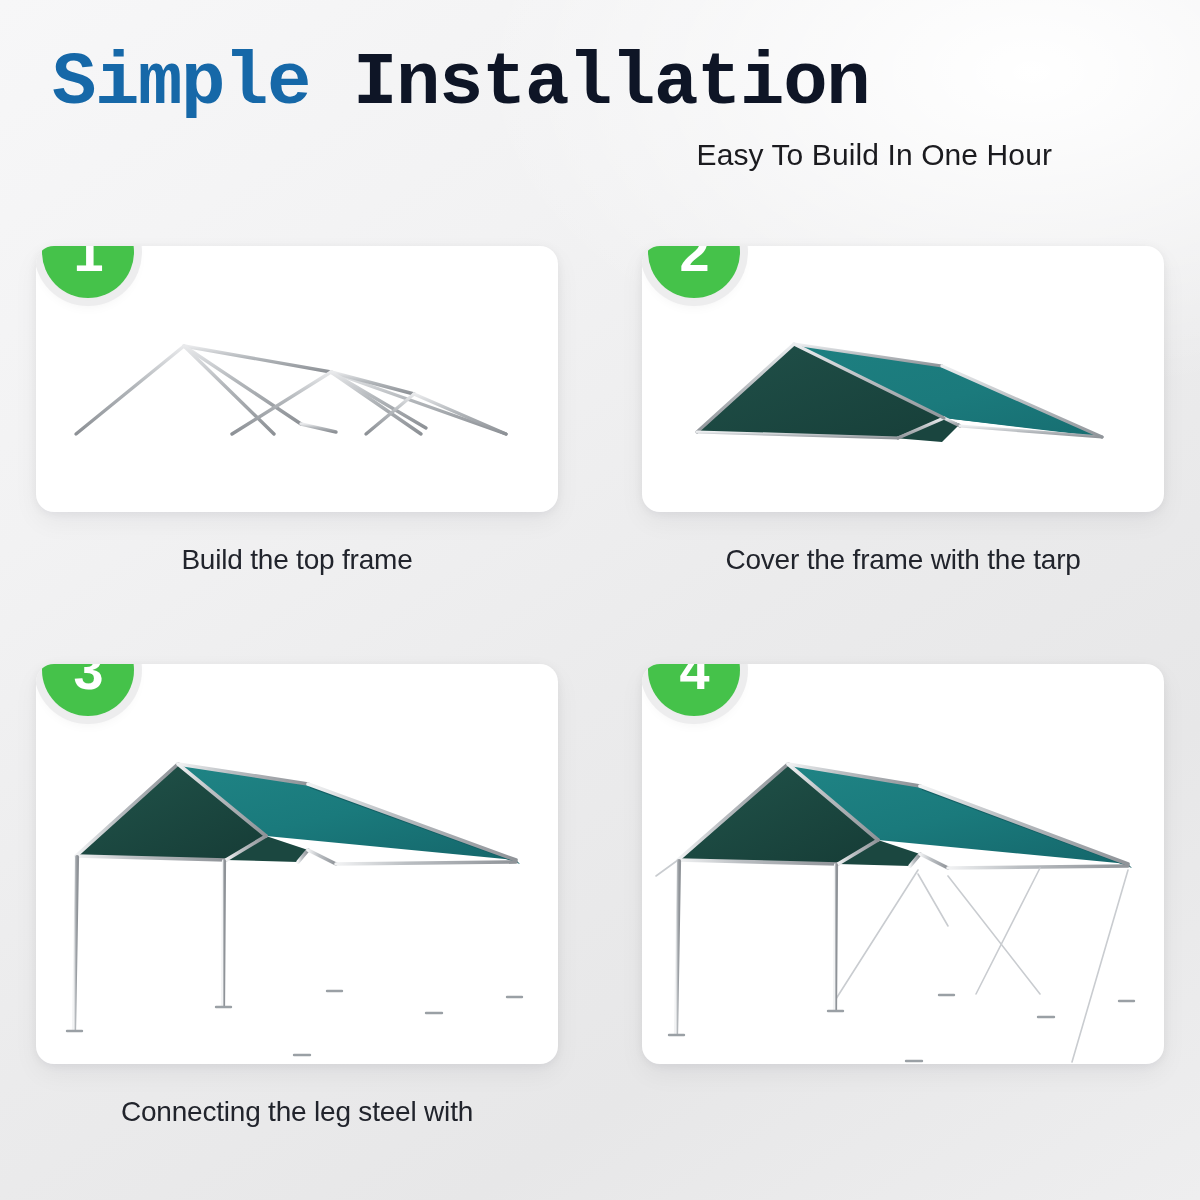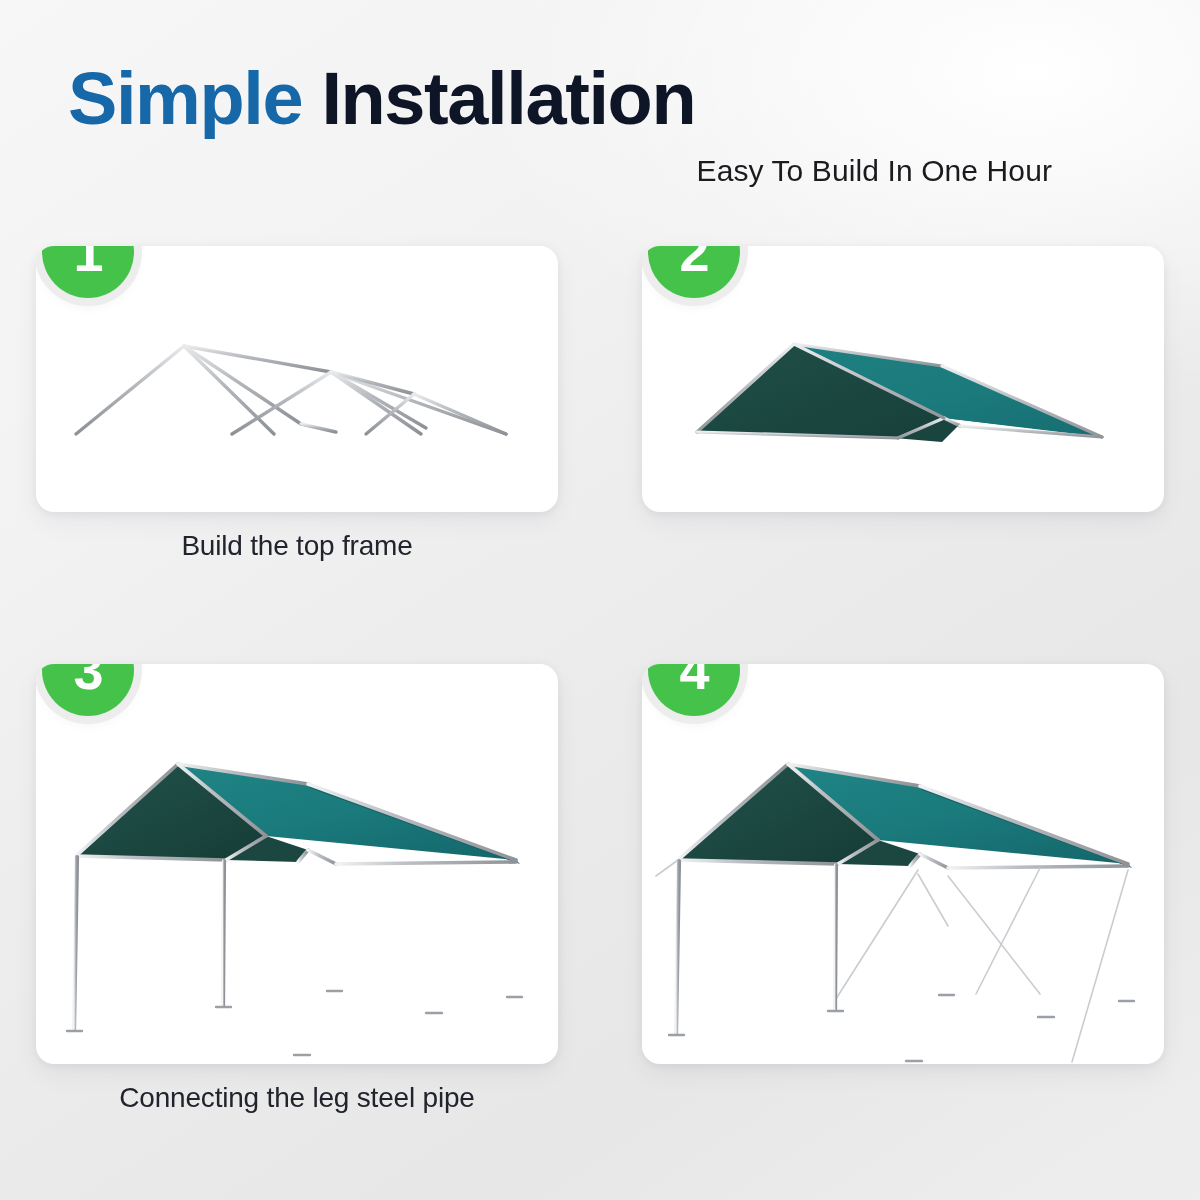--- a/index.html
+++ b/index.html
@@ -30,21 +30,22 @@
     top: 46px;
     width: 1000px;
   }
   .title {
     font-size: 74px;
     line-height: 1.0;
     font-weight: 700;
     letter-spacing: -1.4px;
     color: #0e1526;
     white-space: nowrap;
-    margin: 16px;
+    margin: 0;
+    font-family: Liberation Mono, monospace;
   }
   .title .accent { color: #1668a8; }
   .subtitle {
     margin: 18px 0 0 2px;
     font-size: 30px;
     font-weight: 400;
     letter-spacing: 0.1px;
     color: #1b1b1f;
     white-space: nowrap;
     text-align: right;
@@ -93,21 +94,21 @@
     justify-content: center;
     line-height: 1;
     z-index: 5;
     box-shadow: 0 0 0 8px rgba(235,235,237,0.92), 0 6px 14px rgba(0,0,0,0.07);
     letter-spacing: -1px;
   }
   .badge.row1 { left: 6px;  top: -40px; }
   .badge.row2 { left: 6px;  top: -40px; }
 
   .caption {
-    margin-top: 18px;
+    margin-top: 32px;
     text-align: center;
     font-size: 28px;
     letter-spacing: -0.2px;
     color: #21242c;
     white-space: nowrap;
   }
 
   .art {
     position: absolute;
     left: 0; top: 0;
@@ -234,20 +235,21 @@
                 <path d="M318 182 L318 210"></path>
                 <path d="M390 188 L390 214"></path>
                 <path d="M458 191 L458 216"></path>
               </g>
             </svg>
           </div>
           <div class="badge row1">
             <span>2</span>
           </div>
         </div>
+        <div class="caption">Cover the frame with the tarp</div>
       </div>
     </div>
 
     <div class="row" style="height:492px; margin-top:60px">
 
       <div class="step col-left">
         <div class="card tall">
           <div class="art">
             <svg viewBox="0 0 522 400" xmlns="http://www.w3.org/2000/svg">
               <defs>
@@ -302,21 +304,21 @@
                 <path d="M291 327 L306 327"></path>
                 <path d="M390 349 L406 349"></path>
                 <path d="M471 333 L486 333"></path>
               </g>
             </svg>
           </div>
           <div class="badge row2">
             <span>3</span>
           </div>
         </div>
-        <div class="caption">Connecting the leg steel pipe</div>
+        <div class="caption">Connecting the leg steel with</div>
       </div>
 
       <div class="step col-right">
         <div class="card tall">
           <div class="art">
             <svg viewBox="0 0 522 400" xmlns="http://www.w3.org/2000/svg">
               <defs>
                 <linearGradient id="tealTop4" x1="0.1" y1="0" x2="0.9" y2="1">
                   <stop offset="0%" stop-color="#1f8384"></stop>
                   <stop offset="50%" stop-color="#1a7a7c"></stop>

